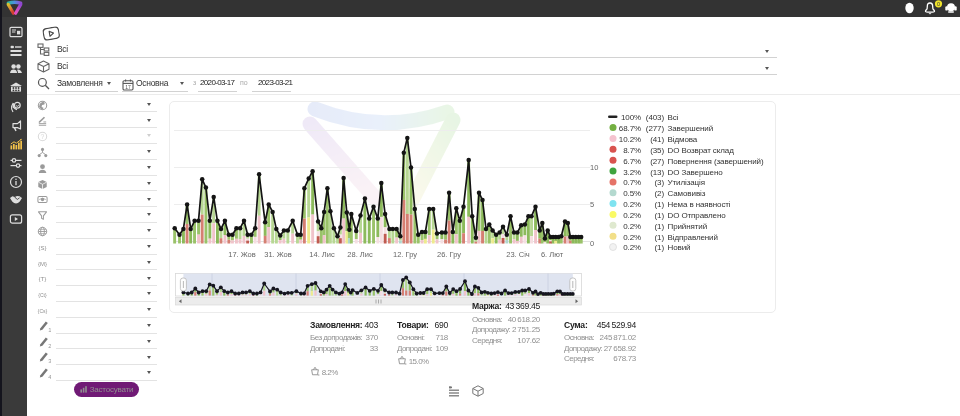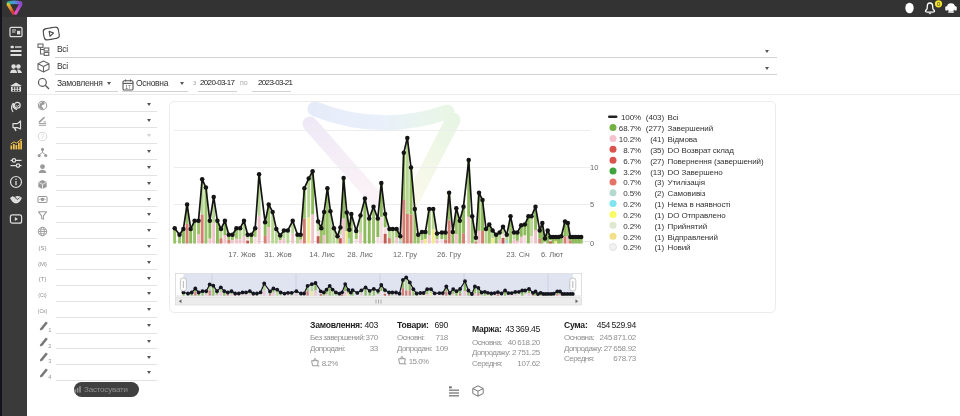--- a/index.html
+++ b/index.html
@@ -12,22 +12,22 @@
 .dt { position:absolute; font-size:8px; letter-spacing:-0.65px; color:#222; white-space:nowrap; }
 .gl { position:absolute; font-size:7px; color:#aaa; }
 .card { position:absolute; left:169px; top:101px; width:607px; height:212px;
   border:1px solid #ececec; border-radius:5px; background:#fff; }
 .ax { font-size:7.5px; fill:#666; font-family:"Liberation Sans", sans-serif; }
 .lg { font-size:8px; letter-spacing:-0.1px; fill:#333; font-family:"Liberation Sans", sans-serif; }
 .st { position:absolute; left:0; font-size:8.6px; letter-spacing:-0.25px; font-weight:bold; color:#222; white-space:nowrap; }
 .stv { position:absolute; right:0; font-size:8.6px; letter-spacing:-0.3px; font-weight:normal; color:#222; white-space:nowrap; }
 .ss { position:absolute; left:0; font-size:8px; letter-spacing:-0.55px; color:#909090; white-space:nowrap; }
 .ssv { position:absolute; right:0; font-size:8px; letter-spacing:-0.3px; color:#909090; white-space:nowrap; }
-.apply { position:absolute; left:74px; top:382px; width:65px; height:15px; background:#404040;
-  border-radius:8px; font-size:8px; letter-spacing:-0.2px; color:#8f8f8f; text-align:left; line-height:15px; white-space:nowrap; }
+.apply { position:absolute; left:74px; top:382px; width:65px; height:15px; background:#701a75;
+  border-radius:8px; font-size:8px; letter-spacing:-0.2px; color:#8f8f8f; text-align:center; line-height:15px; white-space:nowrap; }
 </style></head>
 <body>
 <div class="topbar">
     <svg width="19" height="16" viewBox="0 0 19 16" style="position:absolute;left:5px;top:0px">
 <defs>
 <linearGradient id="l1" x1="0" y1="0" x2="1" y2="0">
           <stop offset="0" stop-color="#2bb5a0"></stop>
           <stop offset="0.5" stop-color="#4f8fe0"></stop>
           <stop offset="1" stop-color="#8f4fd0"></stop>
         </linearGradient>
@@ -1025,28 +1025,28 @@
  <line x1="211" y1="197.5" x2="211" y2="201.5"></line>
 </g>
 </svg>
   </div>
 <div style="position:absolute;left:310px;top:319.5px;width:68px">
     <div style="position:relative;height:13.5px">
       <span class="st">Замовлення:</span>
       <span class="stv">403</span>
     </div>
     <div style="position:relative;height:10.5px">
-      <span class="ss">Без завершений:</span>
+      <span class="ss">Без допродажів:</span>
       <span class="ssv">370</span>
     </div>
     <div style="position:relative;height:10.5px">
       <span class="ss">Допродані:</span>
       <span class="ssv">33</span>
     </div>
-    <div style="position:relative;height:11px;margin-top:3px">
+    <div style="position:relative;height:11px;margin-top:12px">
       <span class="ss" style="left:0"><svg width="10" height="10" viewBox="0 0 12 12" style="vertical-align:-1px">
           <path d="M2 4.5 h8 l-1 6 h-6 Z M4 4.5 L6 1.5 8 4.5" fill="none" stroke="#8f8f8f" stroke-width="1.1"></path>
           <text x="9" y="12" font-size="5" fill="#8f8f8f" font-family="Liberation Sans">x</text>
         </svg> 8.2%</span>
     </div>
   </div>
 <div style="position:absolute;left:397px;top:319.5px;width:51px">
     <div style="position:relative;height:13.5px">
       <span class="st">Товари:</span>
       <span class="stv">690</span>
@@ -1059,21 +1059,21 @@
       <span class="ss">Допродані:</span>
       <span class="ssv">109</span>
     </div>
     <div style="position:relative;height:11px;margin-top:0.5px">
       <span class="ss" style="left:0"><svg width="10" height="10" viewBox="0 0 12 12" style="vertical-align:-1px">
           <path d="M2 4.5 h8 l-1 6 h-6 Z M4 4.5 L6 1.5 8 4.5" fill="none" stroke="#8f8f8f" stroke-width="1.1"></path>
           <text x="9" y="12" font-size="5" fill="#8f8f8f" font-family="Liberation Sans">x</text>
         </svg> 15.0%</span>
     </div>
   </div>
-<div style="position:absolute;left:472px;top:324px;width:68px">
+<div style="position:absolute;left:472px;top:301px;width:68px">
     <div style="position:relative;height:13.5px">
       <span class="st">Маржа:</span>
       <span class="stv">43 369.45</span>
     </div>
     <div style="position:relative;height:10.5px">
       <span class="ss">Основна:</span>
       <span class="ssv">40 618.20</span>
     </div>
     <div style="position:relative;height:10.5px">
       <span class="ss">Допродажу:</span>

